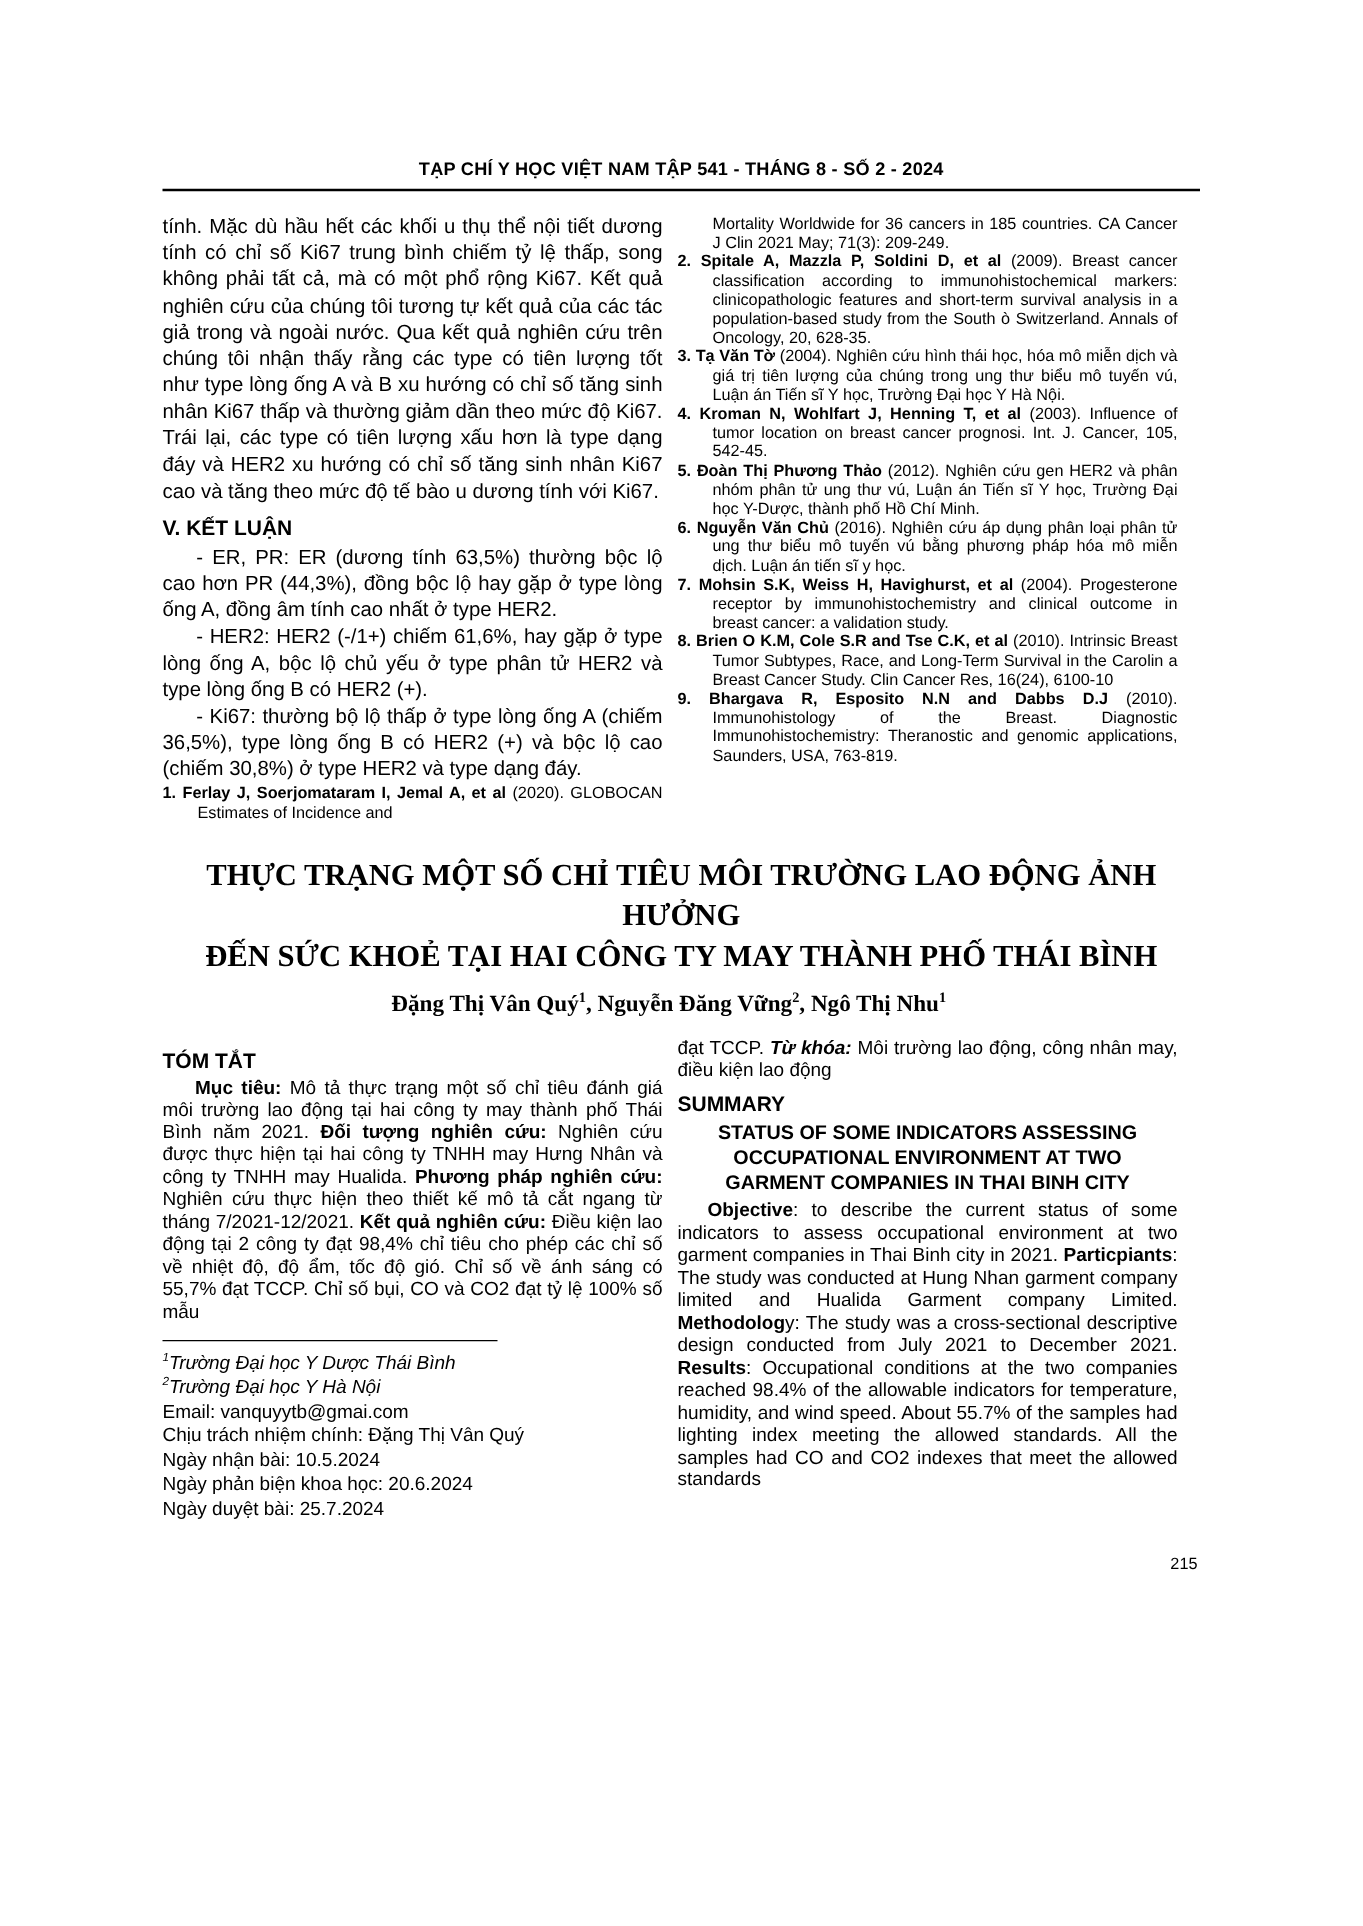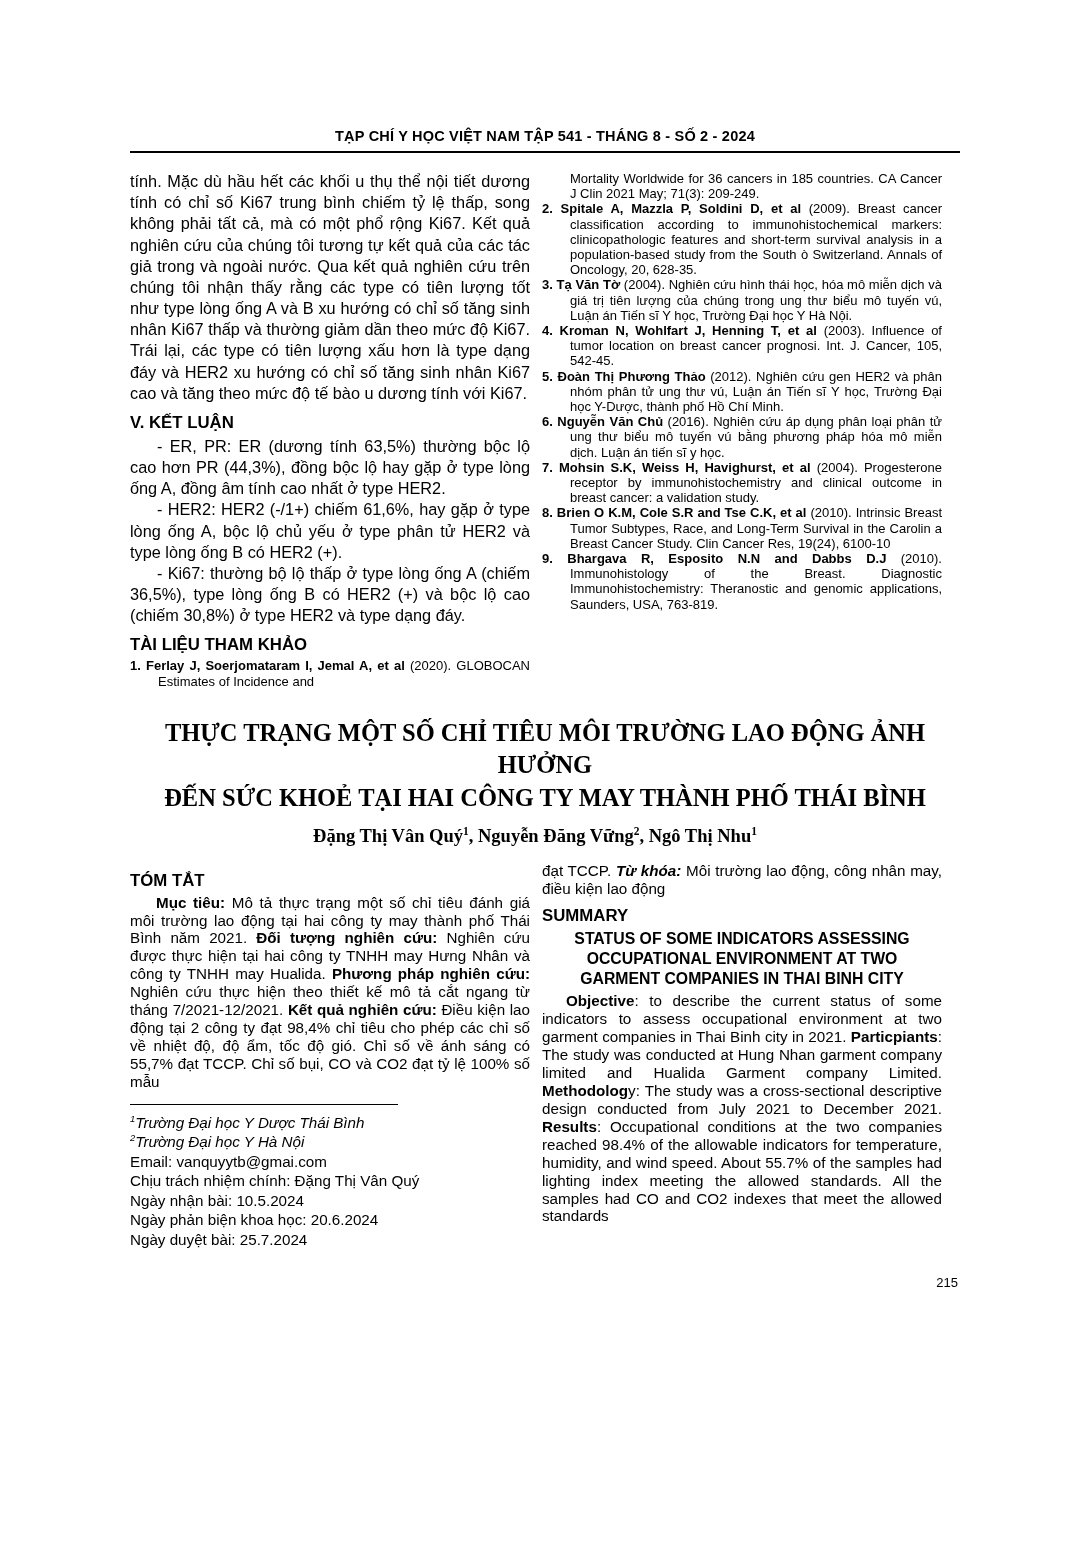--- a/index.html
+++ b/index.html
@@ -112,21 +112,20 @@
 
   <section class="two-col section1">
     <div class="col">
       <p class="body-p no-indent">tính. Mặc dù hầu hết các khối u thụ thể nội tiết dương tính có chỉ số Ki67 trung bình chiếm tỷ lệ thấp, song không phải tất cả, mà có một phổ rộng Ki67. Kết quả nghiên cứu của chúng tôi tương tự kết quả của các tác giả trong và ngoài nước. Qua kết quả nghiên cứu trên chúng tôi nhận thấy rằng các type có tiên lượng tốt như type lòng ống A và B xu hướng có chỉ số tăng sinh nhân Ki67 thấp và thường giảm dần theo mức độ Ki67. Trái lại, các type có tiên lượng xấu hơn là type dạng đáy và HER2 xu hướng có chỉ số tăng sinh nhân Ki67 cao và tăng theo mức độ tế bào u dương tính với Ki67.</p>
 
       <h3 class="sec-heading">V. KẾT LUẬN</h3>
       <p class="body-p">- ER, PR: ER (dương tính 63,5%) thường bộc lộ cao hơn PR (44,3%), đồng bộc lộ hay gặp ở type lòng ống A, đồng âm tính cao nhất ở type HER2.</p>
       <p class="body-p">- HER2: HER2 (-/1+) chiếm 61,6%, hay gặp ở type lòng ống A, bộc lộ chủ yếu ở type phân tử HER2 và type lòng ống B có HER2 (+).</p>
       <p class="body-p">- Ki67: thường bộ lộ thấp ở type lòng ống A (chiếm 36,5%), type lòng ống B có HER2 (+) và bộc lộ cao (chiếm 30,8%) ở type HER2 và type dạng đáy.</p>
 
-      <h3 class="sec-heading">TÀI LIỆU THAM KHẢO</h3>
       <div class="ref">
         <span class="rb">1.</span>
         <span class="rb">Ferlay J, Soerjomataram I, Jemal A, et al</span><span> (2020). GLOBOCAN Estimates of Incidence and</span>
       </div>
     </div>
 
     <div class="col">
       <div class="ref ref-cont">Mortality Worldwide for 36 cancers in 185 countries. CA Cancer J Clin 2021 May; 71(3): 209-249.</div>
 
       <div class="ref">
@@ -148,21 +147,21 @@
       <div class="ref">
         <span class="rb">6.</span>
         <span class="rb">Nguyễn Văn Chủ</span><span> (2016). Nghiên cứu áp dụng phân loại phân tử ung thư biểu mô tuyến vú bằng phương pháp hóa mô miễn dịch. Luận án tiến sĩ y học.</span>
       </div>
       <div class="ref">
         <span class="rb">7.</span>
         <span class="rb">Mohsin S.K, Weiss H, Havighurst, et al</span><span> (2004). Progesterone receptor by immunohistochemistry and clinical outcome in breast cancer: a validation study.</span>
       </div>
       <div class="ref">
         <span class="rb">8.</span>
-        <span class="rb">Brien O K.M, Cole S.R and Tse C.K, et al</span><span> (2010). Intrinsic Breast Tumor Subtypes, Race, and Long-Term Survival in the Carolin a Breast Cancer Study. Clin Cancer Res, 19(24), 6100-10</span>
+        <span class="rb">Brien O K.M, Cole S.R and Tse C.K, et al</span><span> (2010). Intrinsic Breast Tumor Subtypes, Race, and Long-Term Survival in the Carolin a Breast Cancer Study. Clin Cancer Res, 16(24), 6100-10</span>
       </div>
       <div class="ref">
         <span class="rb">9.</span>
         <span class="rb">Bhargava R, Esposito N.N and Dabbs D.J</span><span> (2010). Immunohistology of the Breast. Diagnostic Immunohistochemistry: Theranostic and genomic applications, Saunders, USA, 763-819.</span>
       </div>
     </div>
   </section>
 
   <h1 class="a2-title">
     <span>THỰC TRẠNG MỘT SỐ CHỈ TIÊU MÔI TRƯỜNG LAO ĐỘNG ẢNH HƯỞNG</span><br>

